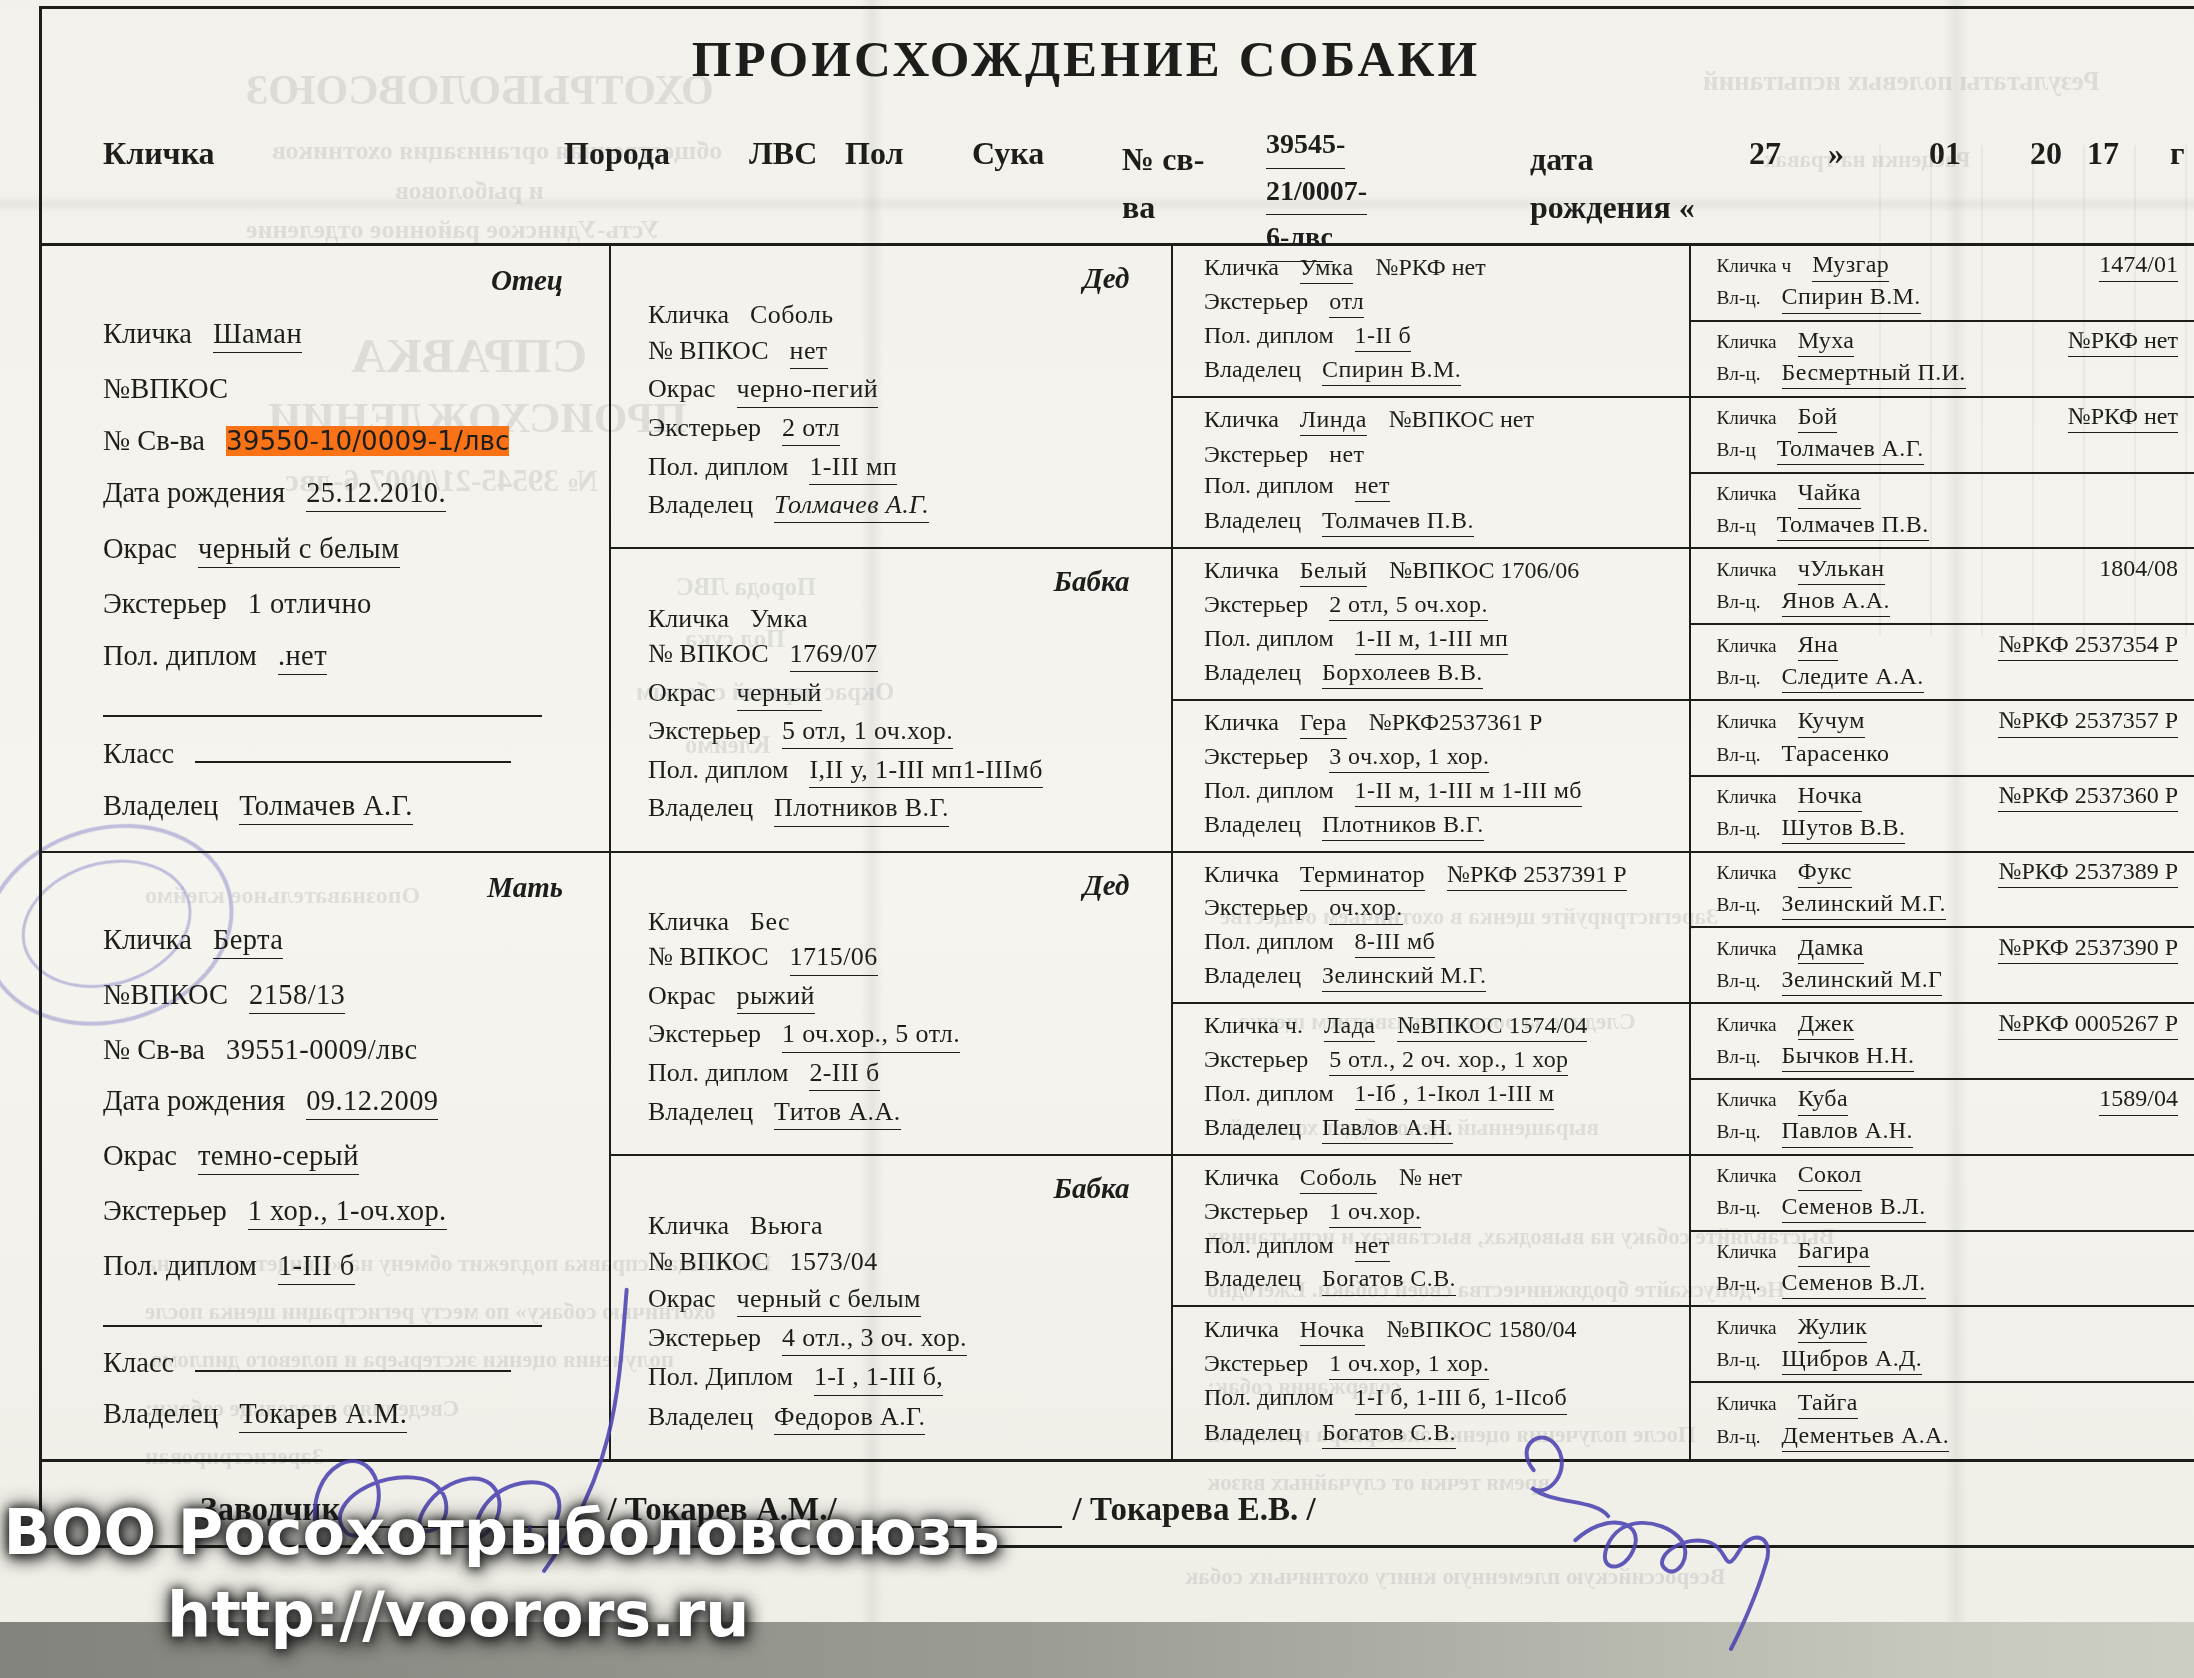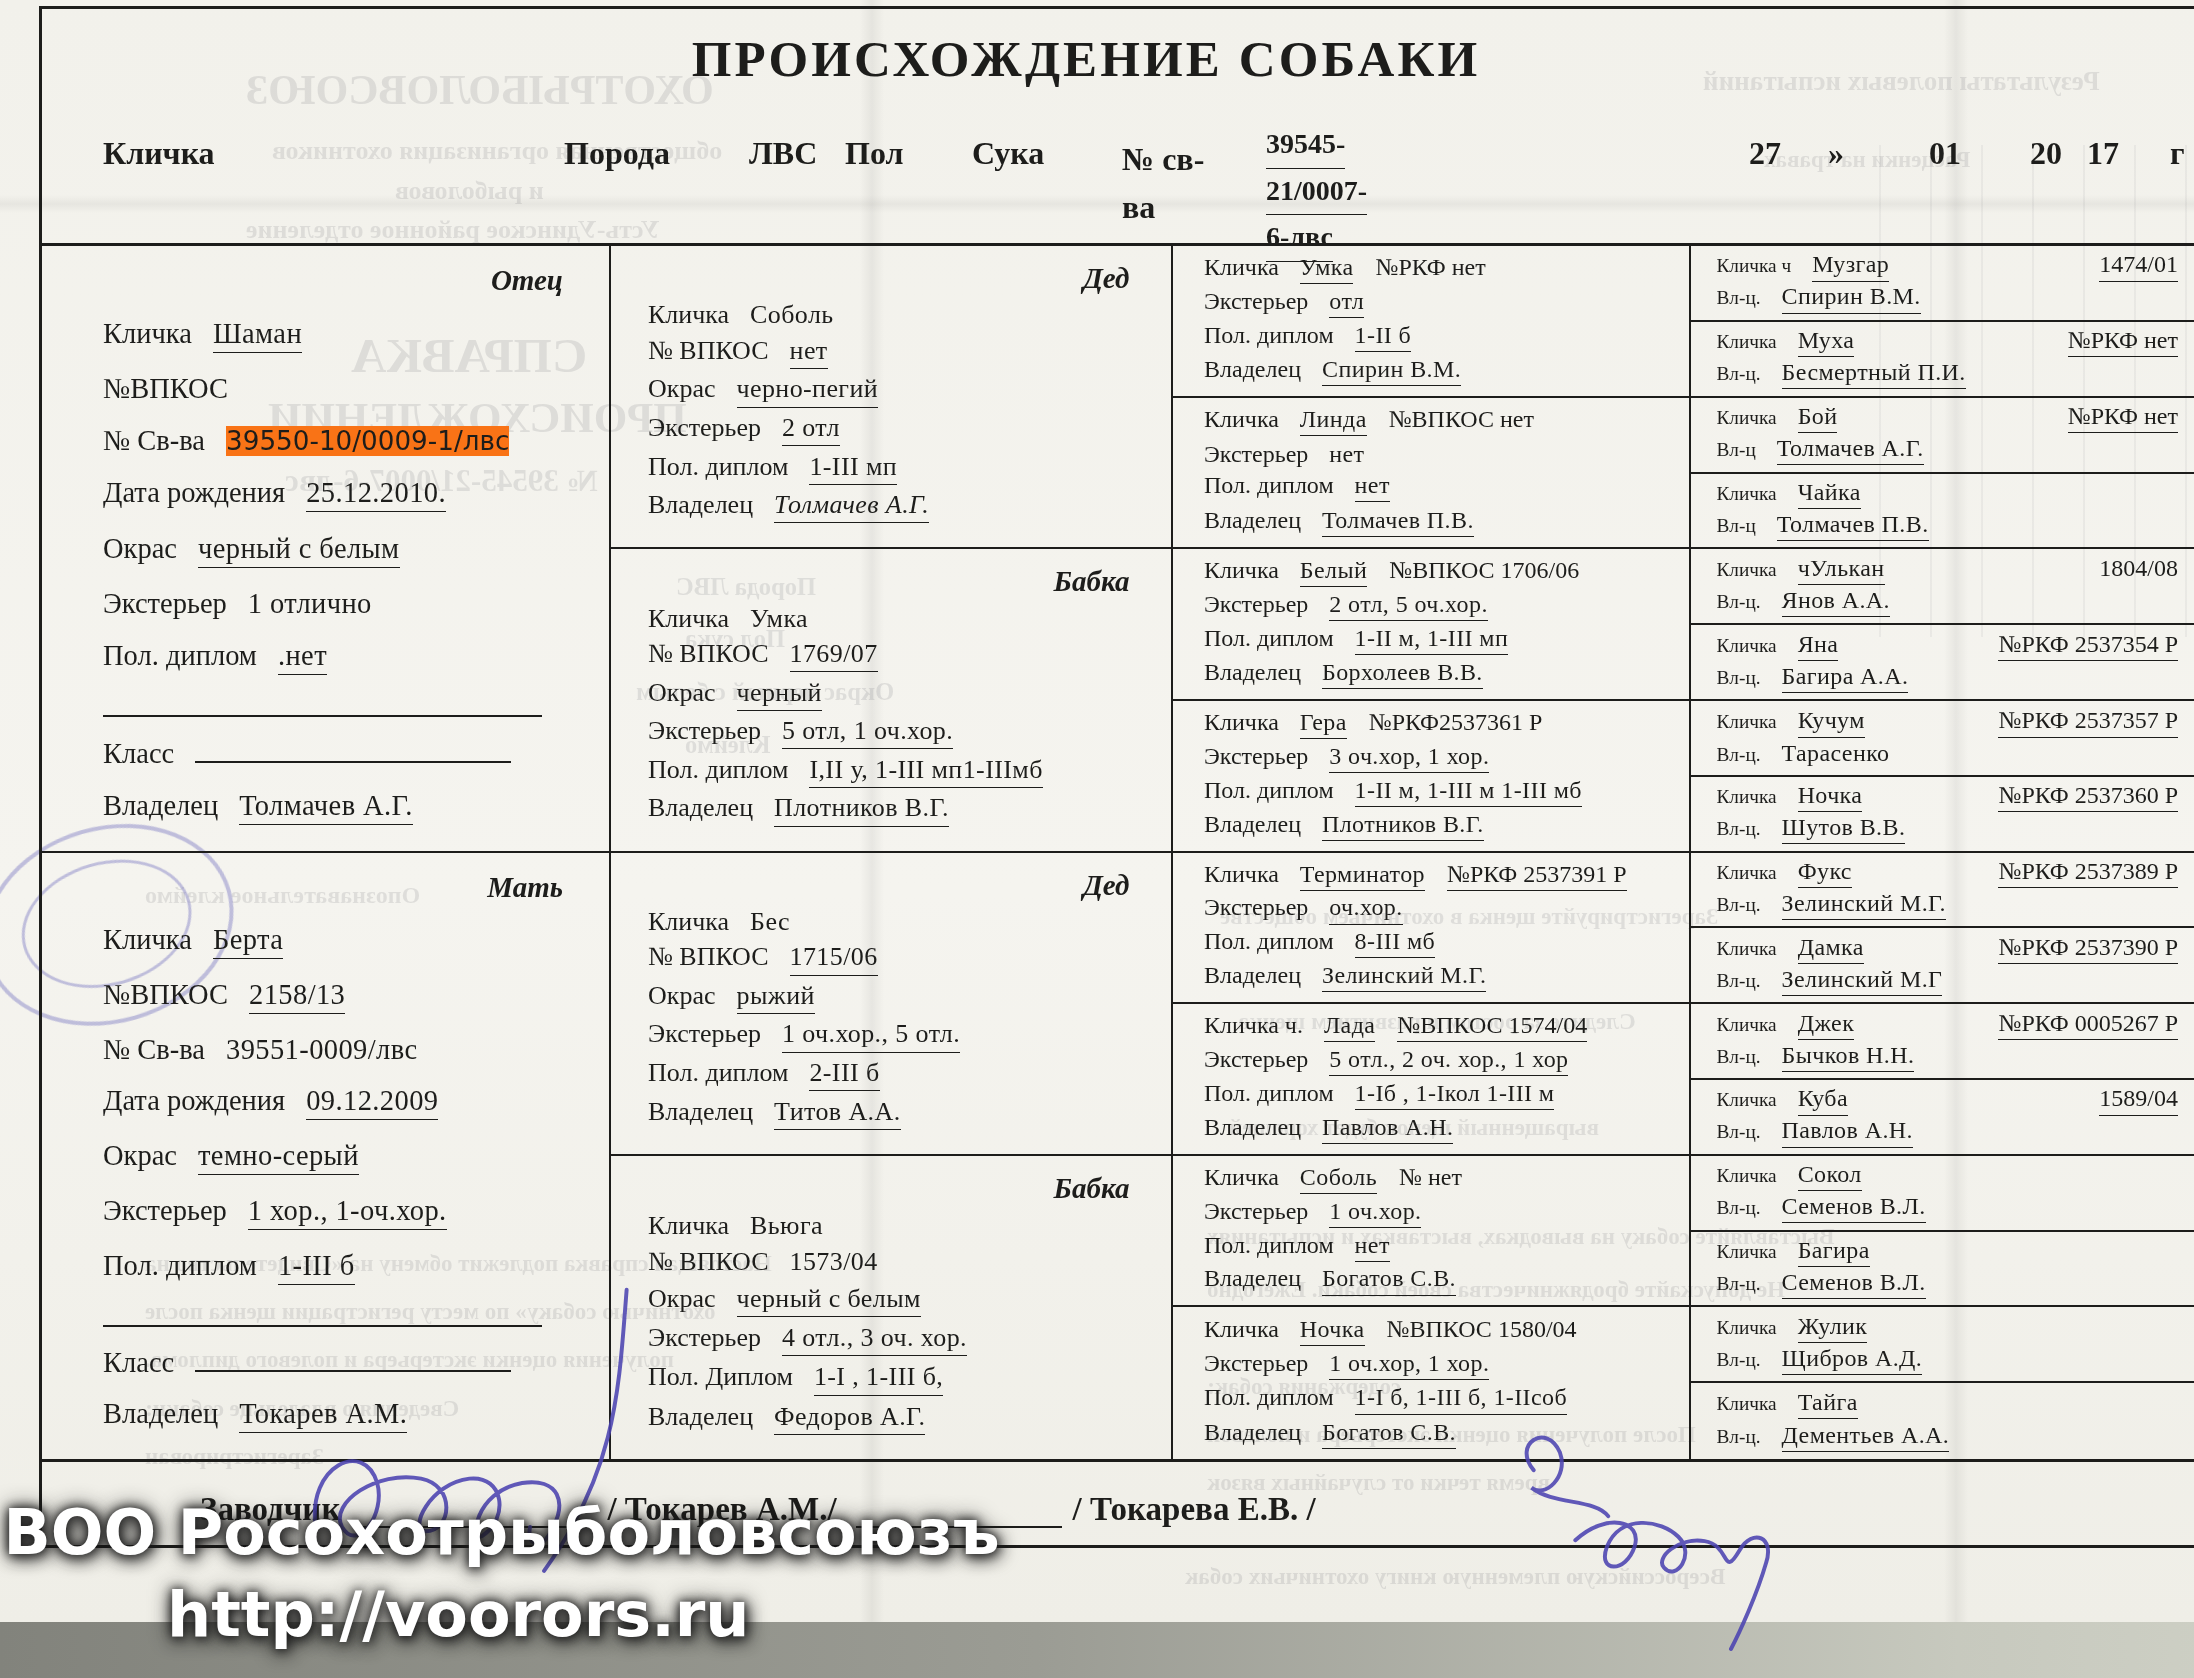--- a/index.html
+++ b/index.html
@@ -146,20 +146,21 @@
     <span class="h-item" style="left:522px;top:126px">Порода</span>
     <span class="h-item" style="left:707px;top:126px">ЛВС</span>
     <span class="h-item" style="left:803px;top:126px">Пол</span>
     <span class="h-item" style="left:930px;top:126px">Сука</span>
     <span class="h-item h-wrap" style="left:1080px;top:126px;width:110px">№ св-ва</span>
     <div class="certno">
       <span class="ul">39545-</span><br>
       <span class="ul">21/0007-</span><br>
       <span class="ul">6-лвс</span>
     </div>
+    <span class="h-item h-wrap" style="left:1488px;top:126px;width:206px">дата рождения «</span>
     <span class="h-item" style="left:1707px;top:126px">27</span>
     <span class="h-item" style="left:1786px;top:126px">»</span>
     <span class="h-item" style="left:1887px;top:126px">01</span>
     <span class="h-item" style="left:1988px;top:126px">20</span>
     <span class="h-item" style="left:2045px;top:126px">17</span>
     <span class="h-item" style="left:2128px;top:126px">г</span>
   </div>
 
   <div class="grid" id="grid">
       <div class="cell c1" style="grid-area: 1 / 1 / span 8;">
@@ -560,21 +561,21 @@
         </div>
       </div>
       <div class="cell c4 last-col" style="grid-area: 6 / 4 / span 1;">
         <div class="line">
           <span class="lab">Кличка</span>
           <span class="val ul">Яна</span>
           <span class="num ul">№РКФ 2537354 Р</span>
         </div>
         <div class="line">
           <span class="lab">Вл-ц.</span>
-          <span class="val ul">Багира А.А.</span>
+          <span class="val ul">Следите А.А.</span>
         </div>
       </div>
       <div class="cell c4 last-col" style="grid-area: 7 / 4 / span 1;">
         <div class="line">
           <span class="lab">Кличка</span>
           <span class="val ul">Кучум</span>
           <span class="num ul">№РКФ 2537357 Р</span>
         </div>
         <div class="line">
           <span class="lab">Вл-ц.</span>

